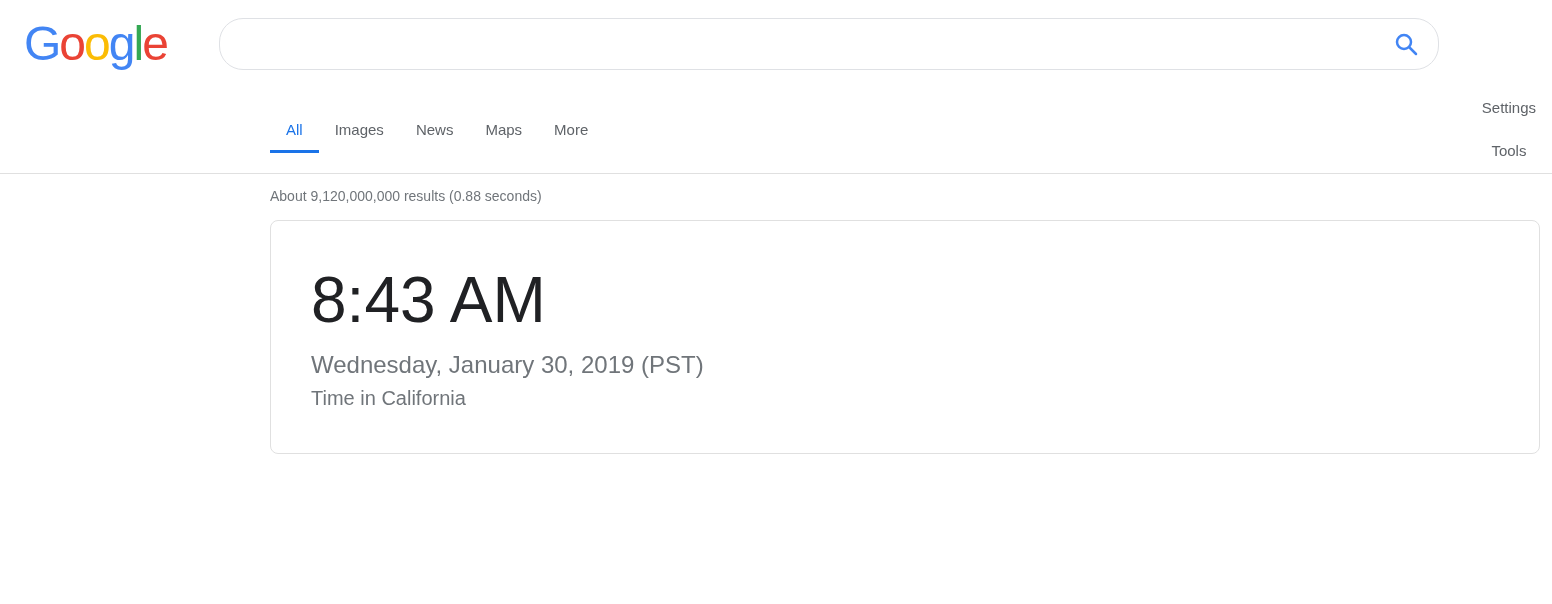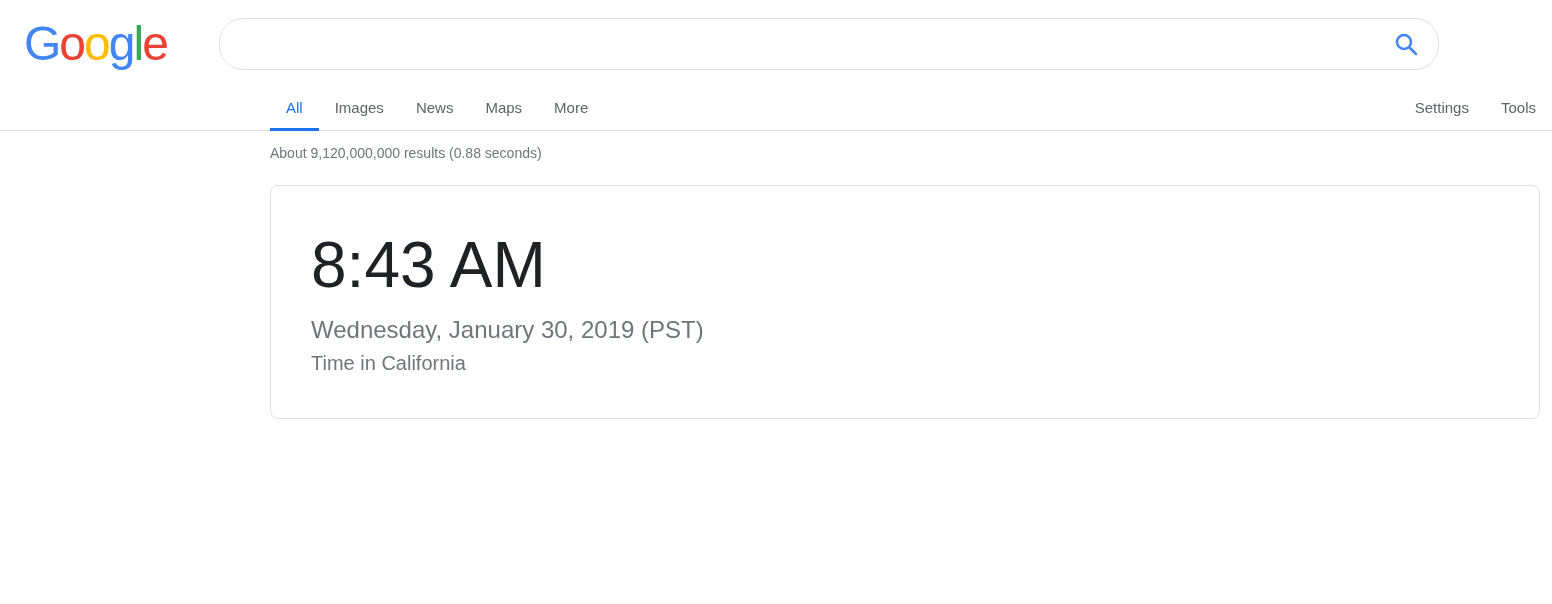--- a/index.html
+++ b/index.html
@@ -97,31 +97,32 @@
       border-bottom: 3px solid #1a73e8;
     }
 
     .nav-spacer {
       flex: 1;
     }
 
     .nav-right {
       display: flex;
       align-items: center;
+      flex-direction: column;
     }
 
     
     .results-area {
       padding: 14px 0 0 270px;
     }
 
     .results-count {
       font-size: 14px;
       color: #70757a;
-      margin-bottom: 24px;
+      margin-bottom: 16px;
     }
 
     
     .answer-card {
       border: 1px solid #e0e0e0;
       border-radius: 8px;
       padding: 44px 40px 40px 40px;
       max-width: 1270px;
       background: #fff;
     }

